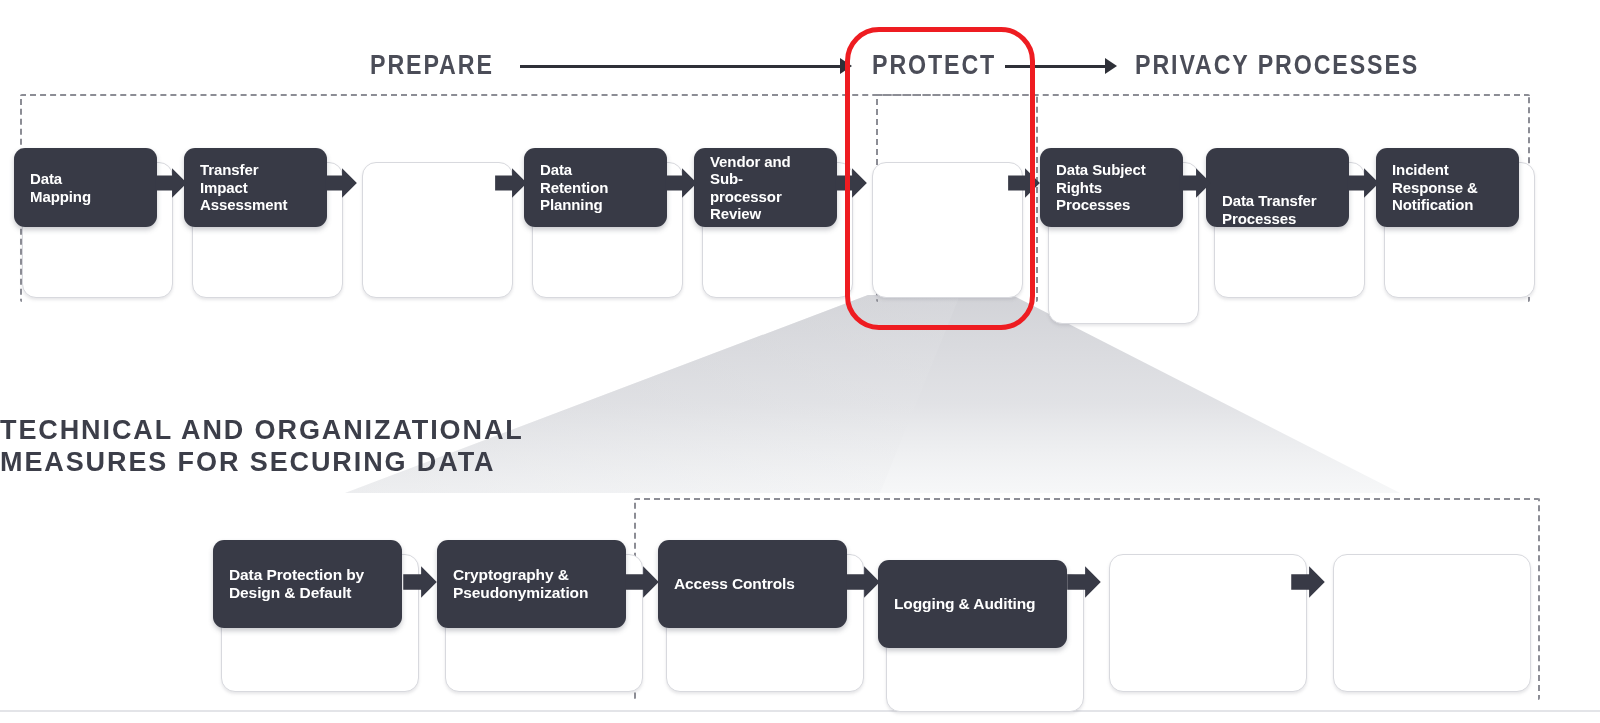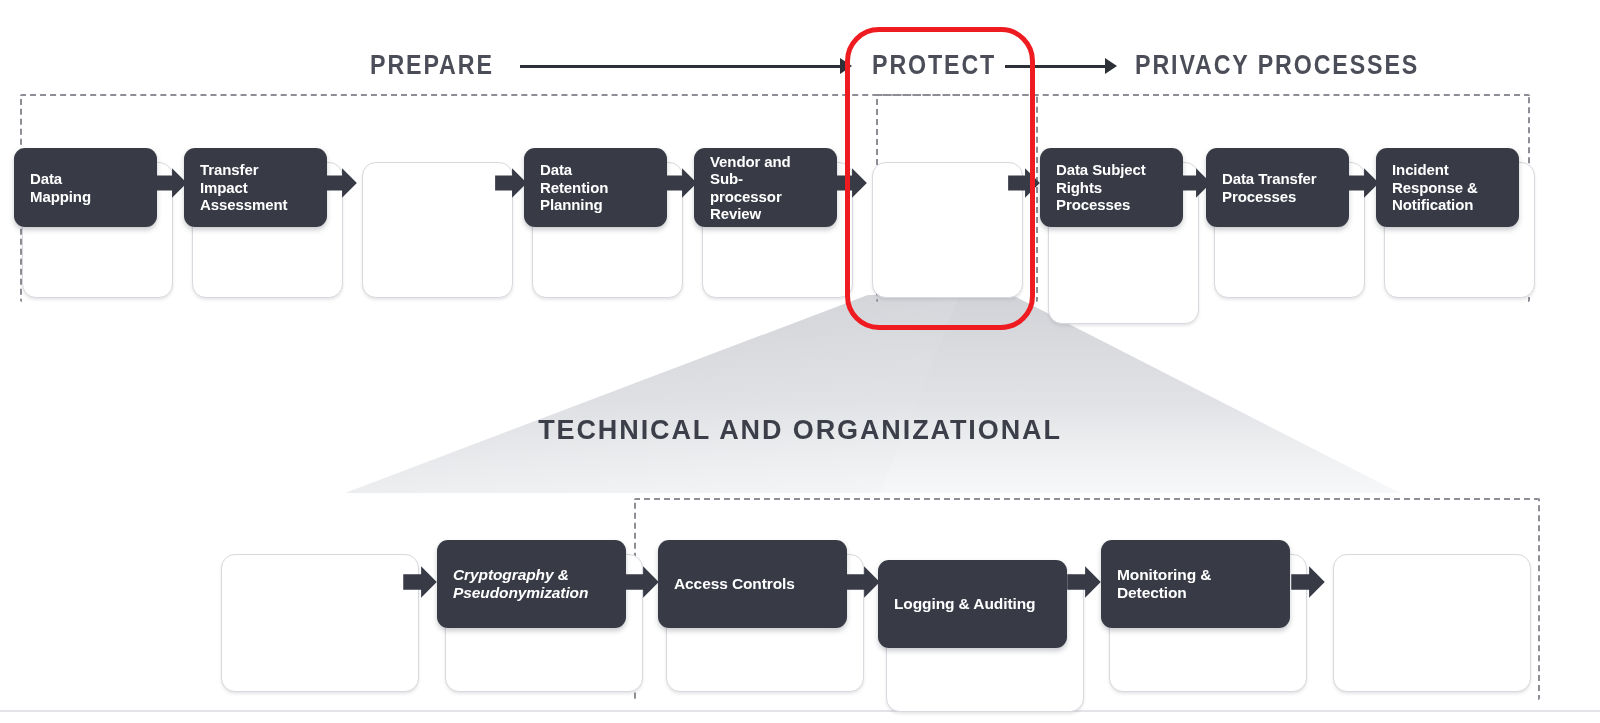--- a/index.html
+++ b/index.html
@@ -165,21 +165,21 @@
     position: absolute;
     z-index: 5;
   }
 
   
   .funnel-title {
     position: absolute;
     top: 414px;
     left: 0;
     width: 1600px;
-    text-align: center;
+    text-align: left;
     z-index: 4;
     font-family: "Liberation Sans", sans-serif;
     font-weight: bold;
     font-size: 27px;
     line-height: 32px;
     letter-spacing: 1.9px;
     color: #3c3e49;
   }
   .funnel-title span { display: block; }
 
@@ -292,21 +292,21 @@
           <div class="card-title">Data Subject
 Rights
 Processes</div>
         </div>
       </div>
       <div class="connector" style="left: 1176.5px; top: 165px;"><svg viewBox="0 0 34 34" width="36" height="36">
           <path d="M2 10 L18 10 L18 3 L32 17 L18 31 L18 24 L2 24 Z" fill="#383a46"></path>
         </svg></div>
       <div class="flow-card row-top" style="left: 1206px; top: 148px; width: 159px; height: 150px;">
         <div class="card-body"></div>
-        <div class="card-header" style="width: 143px; height: 79px;">
+        <div class="card-header" style="width: 143px; height: 79px; align-items: flex-end;">
           <div class="card-title">Data Transfer
 Processes</div>
         </div>
       </div>
       <div class="connector" style="left: 1344.5px; top: 165px;"><svg viewBox="0 0 34 34" width="36" height="36">
           <path d="M2 10 L18 10 L18 3 L32 17 L18 31 L18 24 L2 24 Z" fill="#383a46"></path>
         </svg></div>
       <div class="flow-card row-top" style="left: 1376px; top: 148px; width: 159px; height: 150px;">
         <div class="card-body"></div>
         <div class="card-header" style="width: 143px; height: 79px;">
@@ -314,30 +314,35 @@
 Response &amp;
 Notification</div>
         </div>
       </div>
     </div>
 
   <div class="red-highlight"></div>
 
   <div class="funnel-title">
     <span>TECHNICAL AND ORGANIZATIONAL</span>
+    <span>MEASURES FOR SECURING DATA</span>
   </div>
 
   <div id="bottom-row-host">
       <div class="flow-card row-bottom" style="left: 213px; top: 540px; width: 206px; height: 152px;">
         <div class="card-body"></div>
+        <div class="card-header" style="width: 189px; height: 88px;">
+          <div class="card-title">Data Protection by
+Design &amp; Default</div>
+        </div>
       </div>
       <div class="connector" style="left: 400.5px; top: 563px;"><svg viewBox="0 0 34 34" width="38" height="38">
           <path d="M2 10 L18 10 L18 3 L32 17 L18 31 L18 24 L2 24 Z" fill="#383a46"></path>
         </svg></div>
-      <div class="flow-card row-bottom" style="left: 437px; top: 540px; width: 206px; height: 152px; font-style: italic;">
+      <div class="flow-card row-bottom" style="left: 437px; top: 540px; width: 206px; height: 152px;">
         <div class="card-body"></div>
         <div class="card-header" style="width: 189px; height: 88px;">
           <div class="card-title">Cryptography &amp;
 Pseudonymization</div>
         </div>
       </div>
       <div class="connector" style="left: 623px; top: 563px;"><svg viewBox="0 0 34 34" width="38" height="38">
           <path d="M2 10 L18 10 L18 3 L32 17 L18 31 L18 24 L2 24 Z" fill="#383a46"></path>
         </svg></div>
       <div class="flow-card row-bottom" style="left: 658px; top: 540px; width: 206px; height: 152px;">
@@ -353,24 +358,20 @@
         <div class="card-body"></div>
         <div class="card-header" style="width: 189px; height: 88px;">
           <div class="card-title">Logging &amp; Auditing</div>
         </div>
       </div>
       <div class="connector" style="left: 1065px; top: 563px;"><svg viewBox="0 0 34 34" width="38" height="38">
           <path d="M2 10 L18 10 L18 3 L32 17 L18 31 L18 24 L2 24 Z" fill="#383a46"></path>
         </svg></div>
       <div class="flow-card row-bottom" style="left: 1101px; top: 540px; width: 206px; height: 152px;">
         <div class="card-body"></div>
-        <div class="card-header" style="width: 189px; height: 88px;">
-          <div class="card-title">Monitoring &amp;
-Detection</div>
-        </div>
       </div>
       <div class="connector" style="left: 1288.5px; top: 563px;"><svg viewBox="0 0 34 34" width="38" height="38">
           <path d="M2 10 L18 10 L18 3 L32 17 L18 31 L18 24 L2 24 Z" fill="#383a46"></path>
         </svg></div>
       <div class="flow-card row-bottom" style="left: 1325px; top: 540px; width: 206px; height: 152px;">
         <div class="card-body"></div>
       </div>
     </div>
 
   <div class="page-edge"></div>

